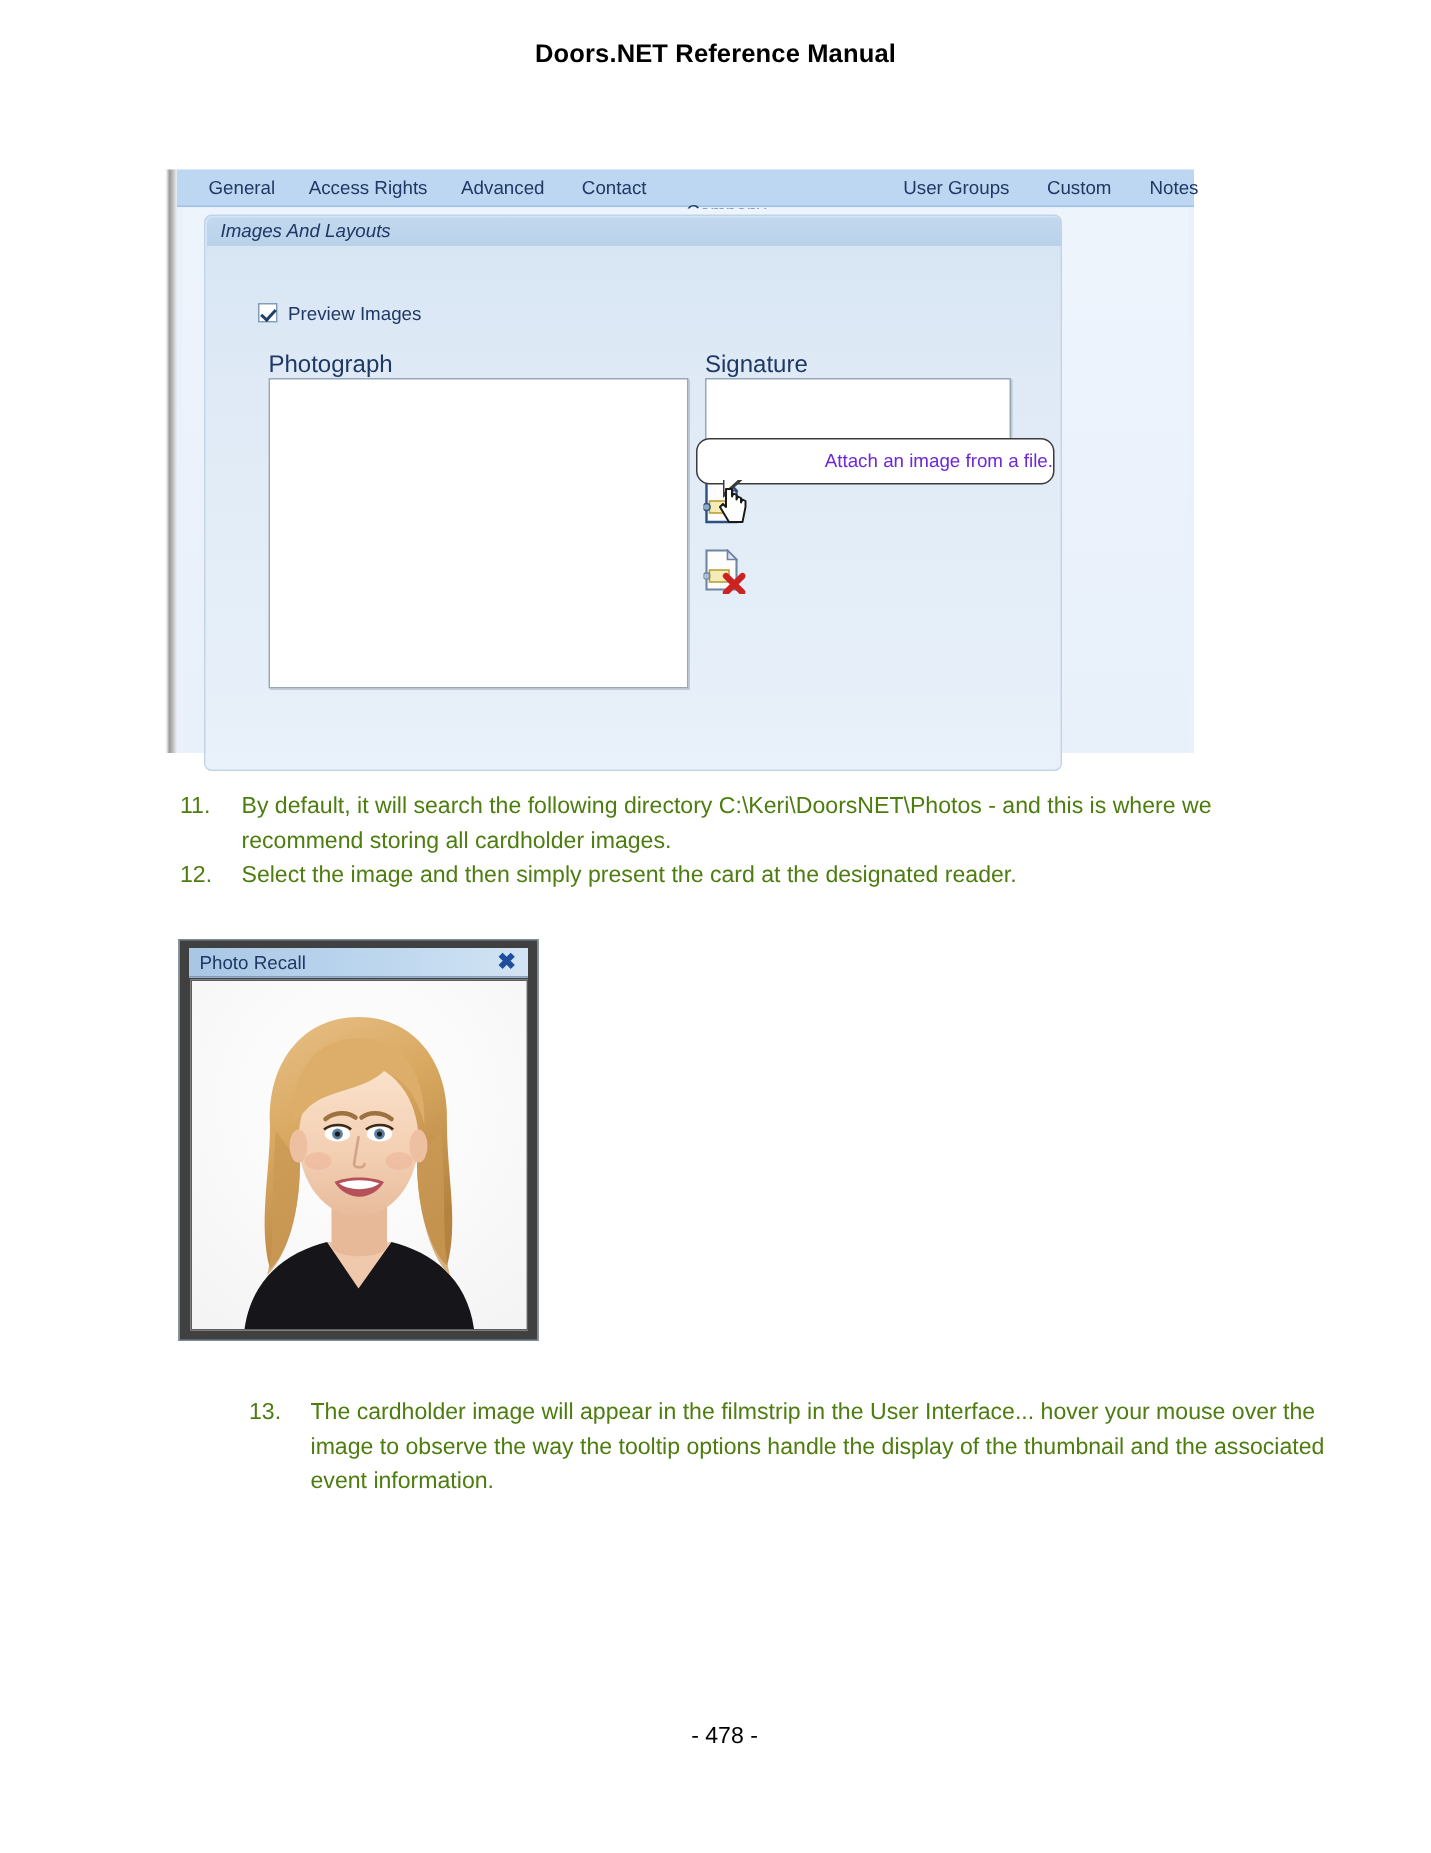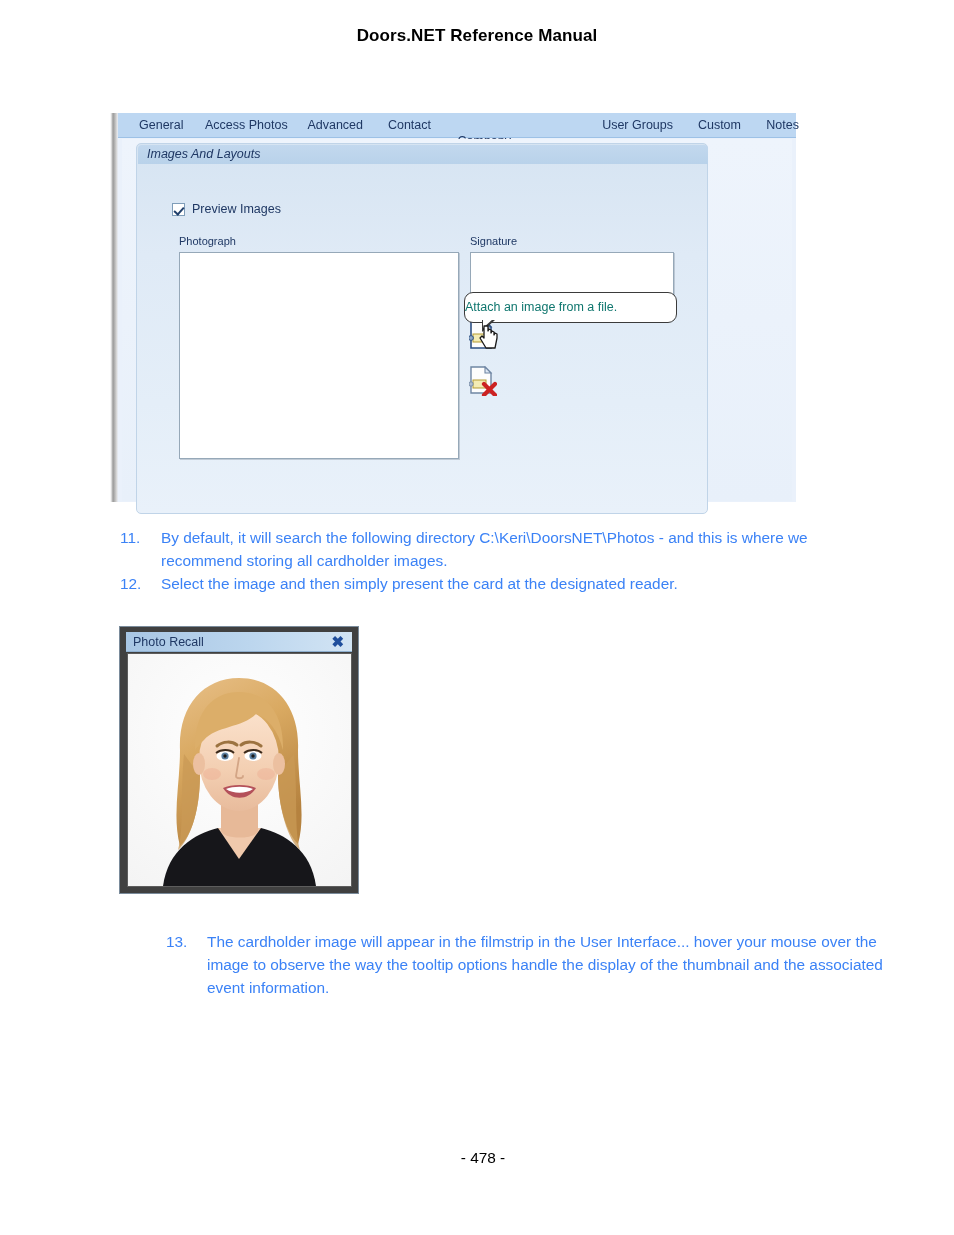--- a/index.html
+++ b/index.html
@@ -92,21 +92,21 @@
     font-size: 12.5px;
     color: #1f3864;
     line-height: 19px;
     padding-left: 9px;
     font-style: italic;
   }
   .chk-row {
     position: absolute;
     left: 35px; top: 58px;
     display: flex;
-    align-items: flex-end;
+    align-items: flex-start;
     gap: 7px;
   }
   .chk-box {
     width: 13px; height: 13px;
     background: #ffffff;
     border: 1px solid #7f9db9;
     position: relative;
   }
   .chk-box::after {
     content: "";
@@ -114,47 +114,47 @@
     left: 3px; top: 1px;
     width: 4px; height: 8px;
     border: solid #21406c;
     border-width: 0 2px 2px 0;
     transform: rotate(42deg);
   }
   .chk-label { font-size: 12.5px; color: #1f3864; }
 
   .field-label {
     position: absolute;
-    font-size: 11px;
+    font-size: 16px;
     color: #1f3864;
   }
   .lbl-photo { left: 42px; top: 91px; }
   .lbl-sign  { left: 333px; top: 91px; }
 
   .imgbox {
     position: absolute;
     background: #ffffff;
     border: 1px solid #96a8b8;
     box-shadow: 1px 1px 0 rgba(120,135,150,0.35);
   }
   .box-photo { left: 42px; top: 108px; width: 280px; height: 207px; }
   .box-sign  { left: 333px; top: 108px; width: 204px; height: 57px; }
 
   
   .tooltip {
     position: absolute;
     left: 327px; top: 148px;
-    width: 213px; height: 31px;
+    width: 239px; height: 31px;
     background: #ffffff;
     border: 1px solid #3b3b3b;
     border-radius: 9px;
     font-size: 12.5px;
-    color: #0f766e;
+    color: #6d28d9;
     line-height: 29px;
-    text-align: left;
+    text-align: right;
     z-index: 5;
   }
   .tooltip-tail {
     position: absolute;
     left: 345px; top: 176px;
     width: 0; height: 0;
     border-left: 13px solid #3b3b3b;
     border-bottom: 12px solid transparent;
     z-index: 6;
   }
@@ -170,21 +170,21 @@
   
   .docicon {
     position: absolute;
     width: 26px; height: 30px;
   }
   .icon-attach { left: 332px; top: 176px; }
   .icon-delete { left: 332px; top: 222px; }
   .handcursor { position: absolute; left: 342px; top: 180px; z-index: 8; }
 
   
-  .listblock { position: absolute; font-size: 15.4px; line-height: 23px; color: #3b82f6; }
+  .listblock { position: absolute; font-size: 15.4px; line-height: 23px; color: #4d7c0f; }
   .li { display: flex; }
   .li-num { width: 41px; flex: 0 0 41px; }
   .li-txt { flex: 1; }
   .block-a { left: 120px; top: 526px; width: 726px; }
   .block-b { left: 120px; top: 930px; width: 726px; margin-left: 46px; }
 
   
   .shot2 {
     position: absolute;
     left: 119px; top: 626px;
@@ -238,21 +238,21 @@
 <body>
 
 <div class="page-header">Doors.NET Reference Manual</div>
 
 <div class="shot1">
 
   <div class="shot1-leftbar"></div>
 
   <div class="tabstrip">
     <div class="tab" style="left:12px;width:62px;">General</div>
-    <div class="tab" style="left:78px;width:98px;">Access Photos</div>
+    <div class="tab" style="left:78px;width:98px;">Access Rights</div>
     <div class="tab" style="left:178px;width:76px;">Advanced</div>
     <div class="tab" style="left:256px;width:66px;">Contact</div>
     <div class="tab" style="left:324px;width:78px;margin-top:16px;">Company</div>
     <div class="tab selected" style="left:398px;width:68px;top:-1px;margin-top:36px;">Photo ID</div>
     <div class="tab" style="left:468px;width:96px;">User Groups</div>
     <div class="tab" style="left:566px;width:66px;">Custom</div>
     <div class="tab" style="left:634px;width:56px;">Notes</div>
   </div>
 
   <div class="outerpanel">

